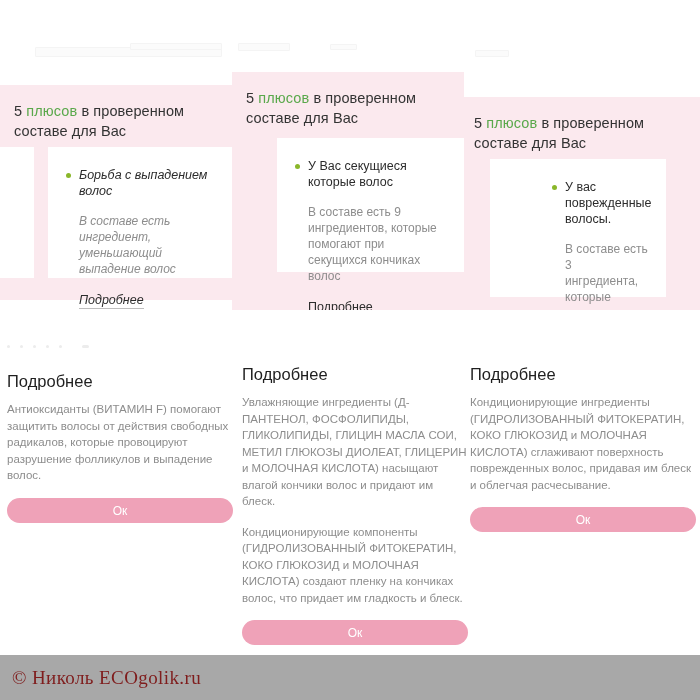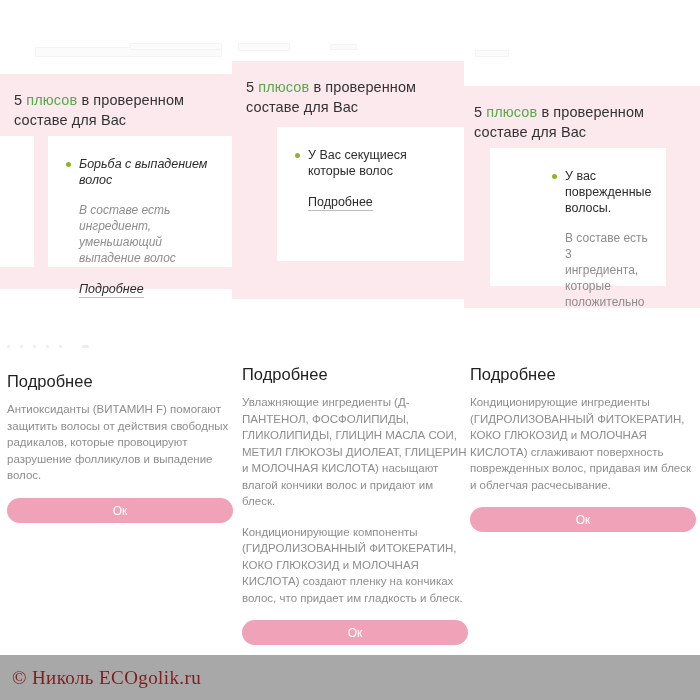--- a/index.html
+++ b/index.html
@@ -31,21 +31,21 @@
   }
   .ghost-a { left: 35px;  top: 47px; width: 185px; height: 8px; }
   .ghost-b { left: 130px; top: 43px; width: 90px;  height: 5px; }
   .ghost-c { left: 238px; top: 43px; width: 50px;  height: 6px; }
   .ghost-d { left: 330px; top: 44px; width: 25px;  height: 4px; }
   .ghost-e { left: 475px; top: 50px; width: 32px;  height: 5px; }
 
   
   #cards {
     position: absolute;
-    left: 0; top: 4px;
+    left: 0; top: 15px;
     width: 700px; height: 310px;
   }
   .card {
     position: absolute;
     background: #fbe9ee;
   }
   .card-1 { left: 0px;   top: 70px;  width: 232px; height: 215px; }
   .card-2 { left: 232px; top: 57px;  width: 232px; height: 238px; }
   .card-3 { left: 464px; top: 82px;  width: 236px; height: 222px; }
 
@@ -221,20 +221,21 @@
 
   <div class="card card-2">
     <div class="card-header">
       <span>5 </span><span class="hl">плюсов</span><span> в проверенном составе для Вас</span>
     </div>
     <div class="card-body">
       <div class="bullet-row">
         <span class="bullet-dot"></span>
         <span class="bullet-text">У Вас секущиеся которые волос</span>
       </div>
+      <div class="desc">В составе есть 9 ингредиентов, которые помогают при секущихся кончиках волос</div>
       <span class="more-link">Подробнее</span>
     </div>
   </div>
 
   <div class="card card-3">
     <div class="card-header">
       <span>5 </span><span class="hl">плюсов</span><span> в проверенном составе для Вас</span>
     </div>
     <div class="card-body">
       <div class="bullet-row">

